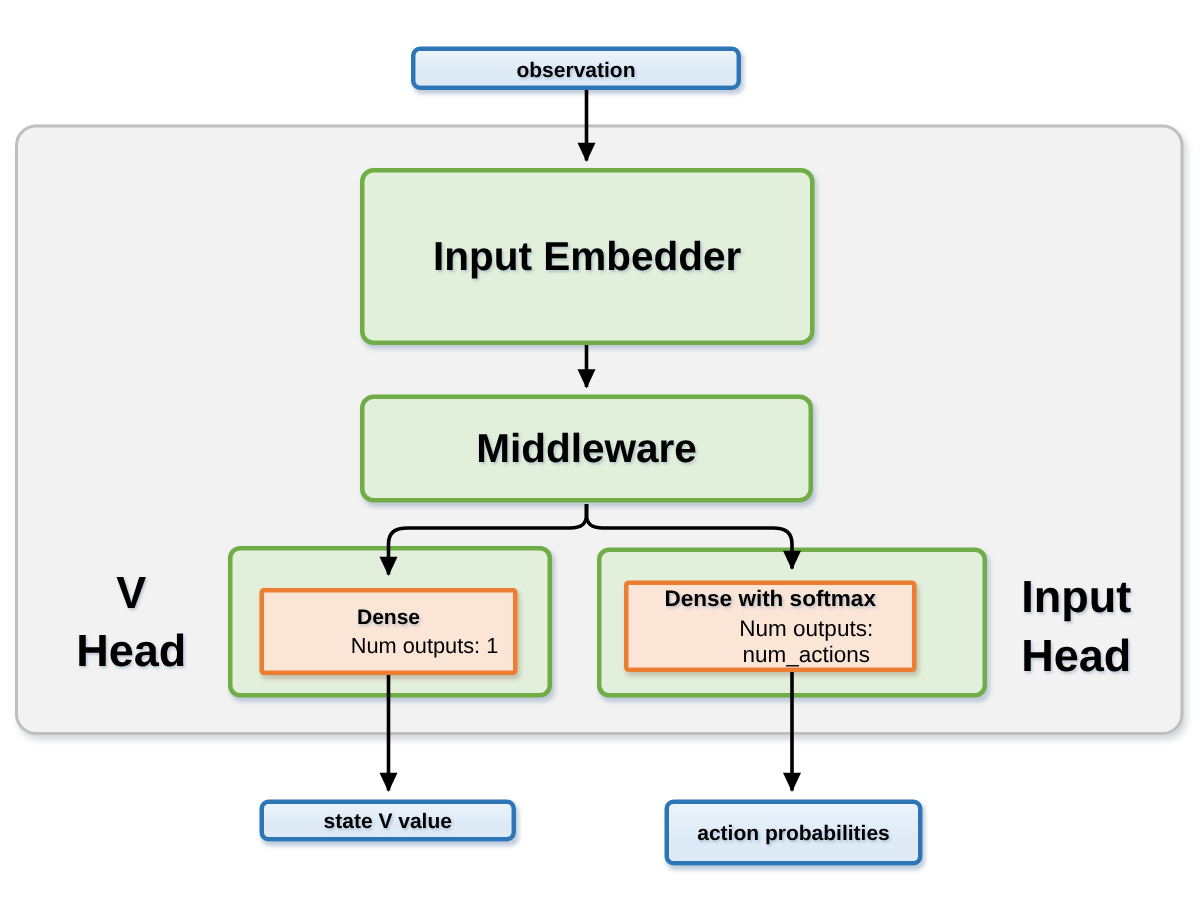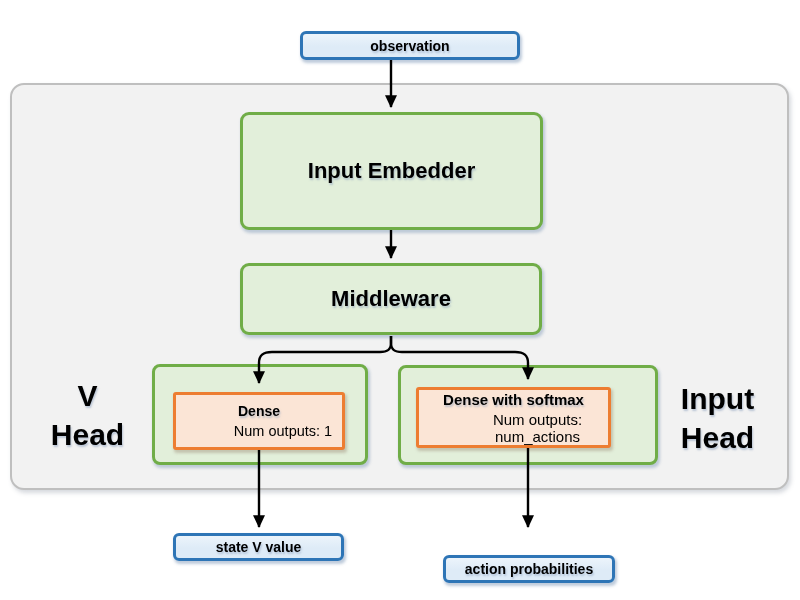--- a/index.html
+++ b/index.html
@@ -46,21 +46,21 @@
     font-size: 14px;
     box-shadow: 1.5px 2.5px 3px rgba(110,140,175,0.45);
   }
 
   
   .block-box {
     background: var(--block-fill);
     border: 3.5px solid var(--block-border);
     border-radius: 9px;
     font-weight: bold;
-    font-size: 22px;
+    font-size: 27px;
     box-shadow: 1.5px 2.5px 3px rgba(110,140,175,0.40);
   }
 
   
   .head-box {
     background: var(--block-fill);
     border: 3px solid var(--block-border);
     border-radius: 8px;
     box-shadow: 1.5px 2.5px 3px rgba(110,140,175,0.40);
   }
@@ -108,21 +108,21 @@
   }
   .arrowhead-shape { fill: var(--arrow-color); }
 </style>
 </head>
 <body>
 
 <div id="stage">
 
   <div class="network-container"></div>
 
-  <div class="box io-box" style="left:300px; top:31px; width:220px; height:29px;">
+  <div class="box io-box" style="left:274px; top:31px; width:220px; height:29px;">
     <span class="shadow-text">observation</span>
   </div>
 
   <div class="box block-box" style="left:240px; top:112px; width:303px; height:118px;">
     <span class="shadow-text">Input Embedder</span>
   </div>
 
   <div class="box block-box" style="left:240px; top:263px; width:302px; height:72px;">
     <span class="shadow-text">Middleware</span>
   </div>
@@ -148,21 +148,21 @@
 
   <div class="head-label shadow-text" style="left:655px; top:379px; width:125px;">
     <div>Input</div>
     <div>Head</div>
   </div>
 
   <div class="box io-box" style="left:173px; top:533px; width:171px; height:28px;">
     <span class="shadow-text">state V value</span>
   </div>
 
-  <div class="box io-box" style="left:443px; top:555px; width:172px; height:28px;">
+  <div class="box io-box" style="left:443px; top:533px; width:172px; height:44px;">
     <span class="shadow-text">action probabilities</span>
   </div>
 
   <svg class="arrows" viewBox="0 0 800 600" xmlns="http://www.w3.org/2000/svg">
     <defs>
       <marker id="arrowhead" viewBox="0 0 12 12" refX="10.5" refY="6" markerWidth="15" markerHeight="15" markerUnits="userSpaceOnUse" orient="auto">
         <path class="arrowhead-shape" d="M1,1.2 L11.3,6 L1,10.8 Z"></path>
       </marker>
     </defs>
     <path class="arrow" marker-end="url(#arrowhead)" d="M391,60 L391,107"></path>

